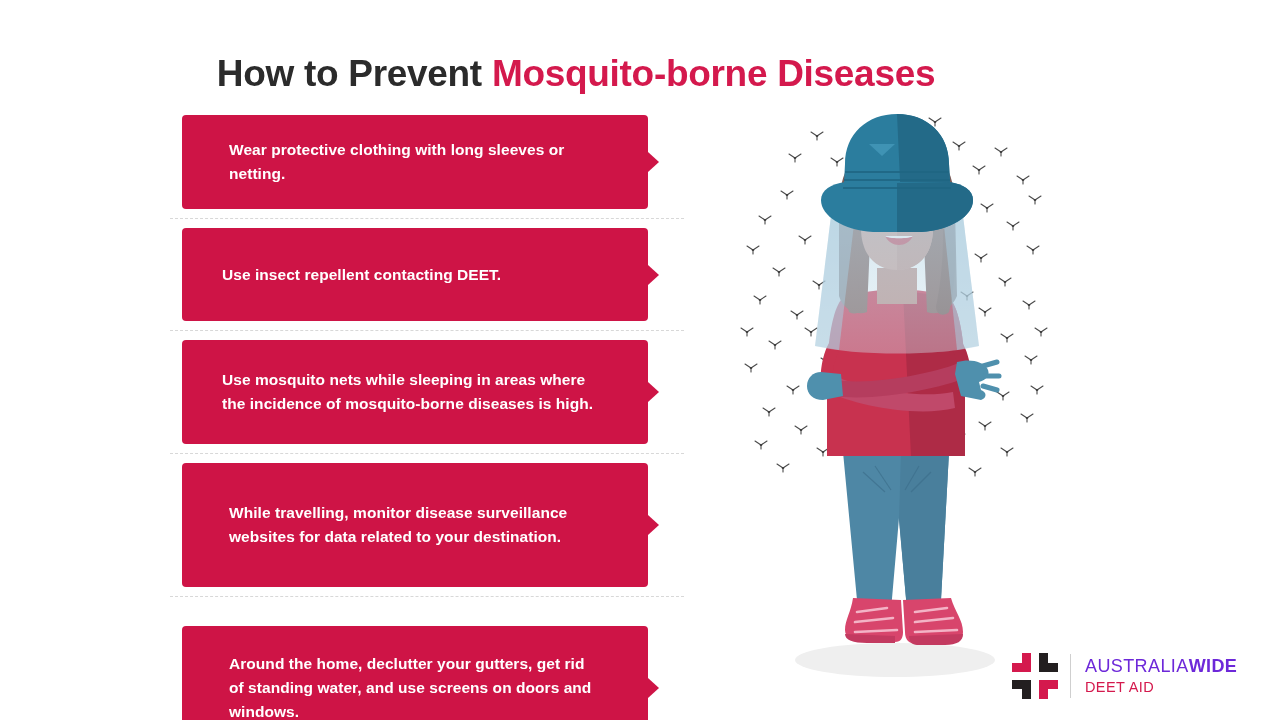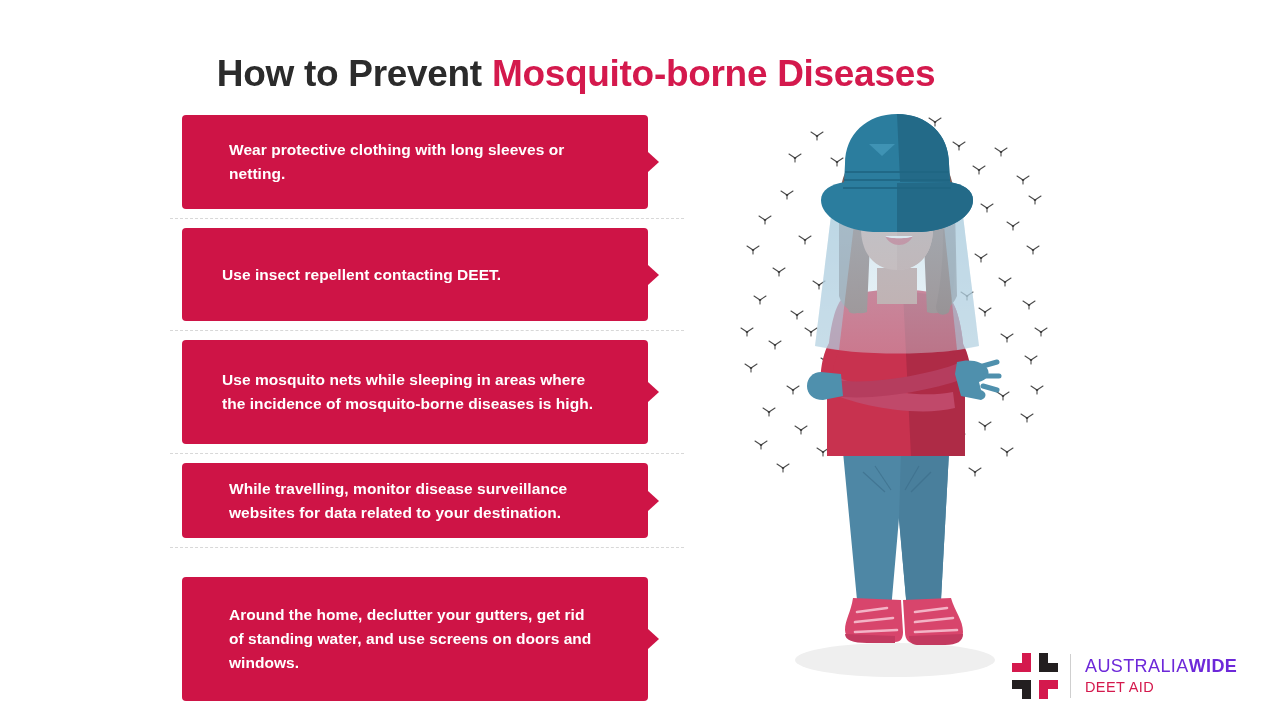--- a/index.html
+++ b/index.html
@@ -73,21 +73,21 @@
     border-top: 1px dashed #d8d8d8;
     margin: 0 -12px;
   }
   .tip-spacer-top { height: 9px; }
   .tip-spacer-bot { height: 9px; }
 
   
   .h1 { height: 94px; }
   .h2 { height: 93px; padding-left: 40px; }
   .h3 { height: 104px; padding-left: 40px; }
-  .h4 { height: 75px; }
+  .h4 { height: 124px; }
   .h5 { height: 124px; margin-top: 20px; }
 
   
   #illustration {
     position: absolute;
     left: 735px;
     top: 100px;
     width: 330px;
     height: 580px;
   }

